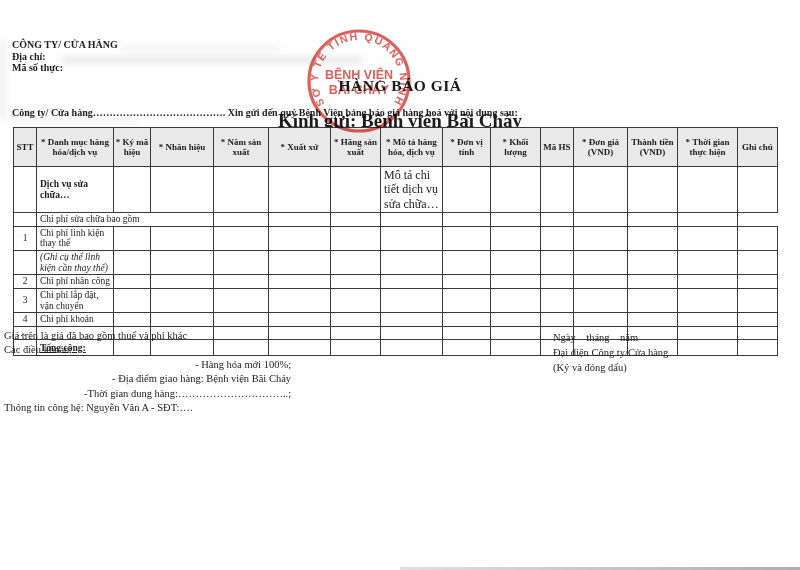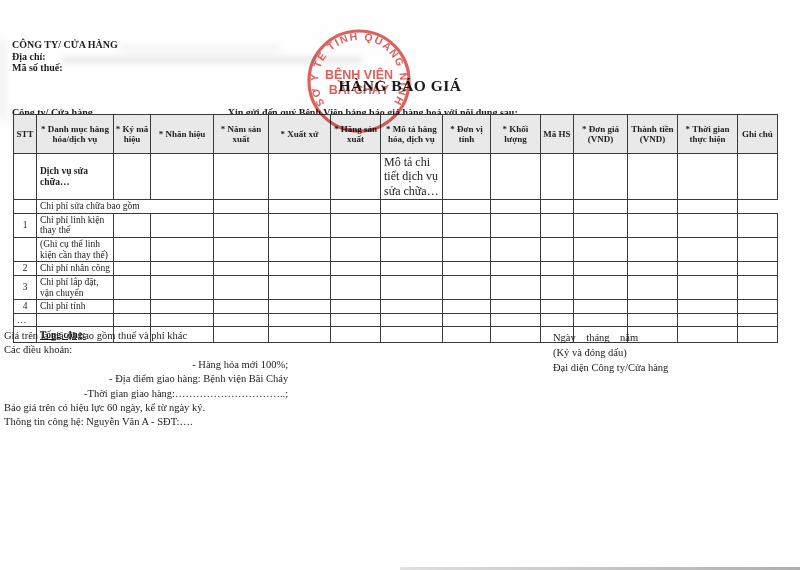--- a/index.html
+++ b/index.html
@@ -19,30 +19,30 @@
   .title-wrap{position:absolute;left:0;top:77px;width:800px;text-align:center;}
   .doc-title{font-size:15.5px;font-weight:bold;letter-spacing:.5px;}
   .recipient{font-size:19px;font-weight:bold;margin-top:15px;}
   .intro{position:absolute;left:12px;top:107px;font-size:10px;font-weight:bold;text-align:right;}
 
   
   .stamp{position:absolute;left:304px;top:26px;width:110px;height:110px;
          mix-blend-mode:multiply;opacity:.88;pointer-events:none;z-index:5;}
 
   
-  table.quote{position:absolute;left:13px;top:114px;border-collapse:collapse;
+  table.quote{position:absolute;left:13px;top:127px;border-collapse:collapse;
               table-layout:fixed;width:764px;font-size:9.5px;line-height:1.12;}
   table.quote td,table.quote th{border:1px solid #3a3a3a;padding:1px 3px;
               overflow:hidden;vertical-align:middle;}
   table.quote th{background:#e9e9e9;font-weight:bold;font-size:9px;
               text-align:center;padding:1px 1px;}
   td.c{text-align:center;}
   td.desc{font-size:12px;vertical-align:top;line-height:1.2;}
   td.b{font-weight:bold;}
-  td.i{margin-left:24px;}
+  td.i{font-style:italic;margin-left:24px;}
   td.nwrap{white-space:nowrap;}
   .u{text-decoration:underline;}
   th.nw{white-space:nowrap;padding:1px 0;}
   tr.rh0{height:39px;} tr.rh1{height:31px;} tr.rh2{height:11px;}
   tr.rh3{height:20px;} tr.rh4{height:22px;} tr.rh5{height:12px;}
   tr.rh6{height:18px;} tr.rh7{height:11px;} tr.rh8{height:12px;}
   tr.rh9{height:16px;}
 
   
   .terms{position:absolute;left:4px;top:329px;font-size:10.5px;line-height:14.4px;}
@@ -58,21 +58,21 @@
 
   <div class="smudge" style="left:62px;top:57px;width:300px;height:6px;"></div>
   <div class="smudge" style="left:120px;top:46px;width:160px;height:5px;opacity:.18;"></div>
   <div class="smudge" style="left:8px;top:118px;width:130px;height:5px;opacity:.2;"></div>
   <div class="smudge" style="left:0px;top:40px;width:4px;height:80px;opacity:.3;"></div>
   <div class="edge-bottom"></div>
 
   <div class="company">
     <div>CÔNG TY/ CỬA HÀNG</div>
     <div>Địa chỉ:</div>
-    <div>Mã số thuế:</div>
+    <div>Mã số thực:</div>
   </div>
 
   <div class="title-wrap">
     <div class="doc-title">HÀNG BÁO GIÁ</div>
     <div class="recipient">Kính gửi: Bệnh viện Bãi Cháy</div>
   </div>
   <div class="intro">Công ty/ Cửa hàng…………………………………. Xin gửi đến quý Bệnh Viện bảng báo giá hàng hoá với nội dung sau:</div>
 
   <svg class="stamp" viewBox="0 0 110 110">
     <circle cx="55" cy="55" r="50" fill="none" stroke="#d94a45" stroke-width="3.2"></circle>
@@ -214,21 +214,21 @@
       <td></td>
       <td></td>
       <td></td>
       <td></td>
       <td></td>
       <td></td>
       <td></td>
     </tr>
     <tr class="rh7">
       <td class="c">4</td>
-      <td class="nwrap">Chi phí tính</td>
+      <td class="nwrap">Chi phí khoản</td>
       <td></td>
       <td></td>
       <td></td>
       <td></td>
       <td></td>
       <td></td>
       <td></td>
       <td></td>
       <td></td>
       <td></td>
@@ -271,24 +271,23 @@
       <td></td>
     </tr>
   </tbody>
     </table>
 
   <div class="terms">
     <div>Giá trên là giá đã bao gồm thuế và phí khác</div>
     <div>Các điều khoản:</div>
     <div class="ind">- Hàng hóa mới 100%;</div>
     <div class="ind">- Địa điểm giao hàng: Bệnh viện Bãi Cháy</div>
-    <div class="ind">-Thời gian giao hàng:…………………………..;</div>
-    <div>Báo giá trên có hiệu lực 60 ngày, kể từ ngày ký.</div>
+    <div class="ind">-Thời gian dung hàng:…………………………..;</div>
     <div>Thông tin công hệ: Nguyễn Văn A - SĐT:….</div>
   </div>
 
   <div class="sig">
     <div class="dateline">Ngày    tháng    năm</div>
+    <div>Đại diện Công ty/Cửa hàng</div>
     <div>(Ký và đóng dấu)</div>
-    <div>Đại diện Công ty/Cửa hàng</div>
   </div>
 
 </div>
 
 </body></html>

